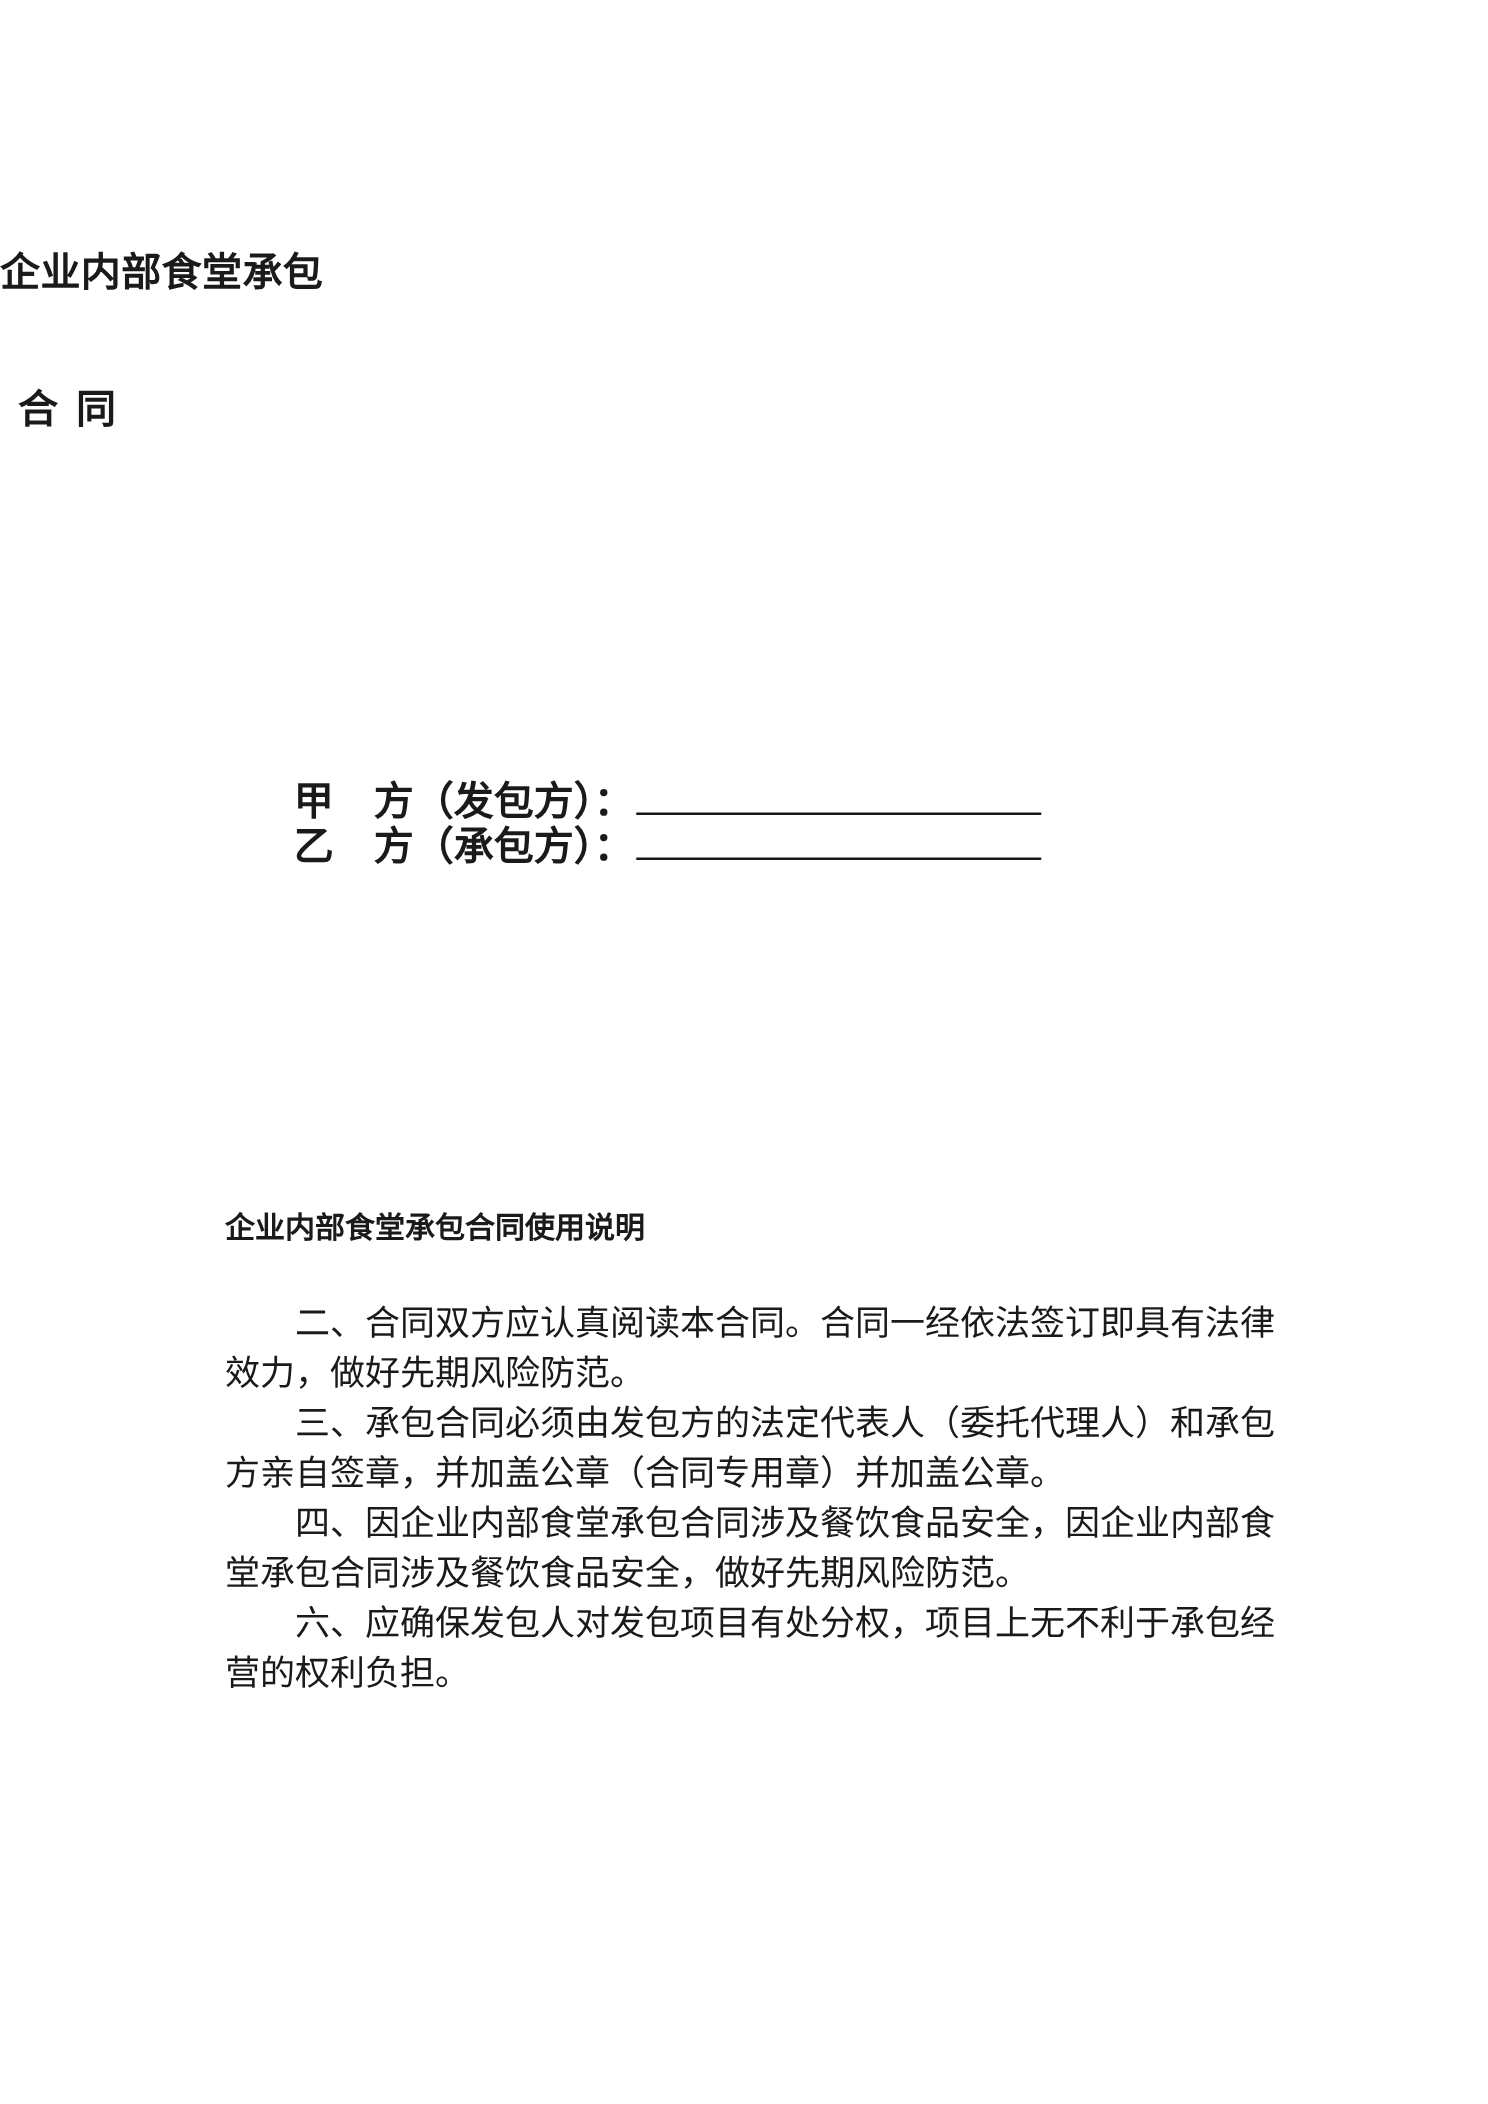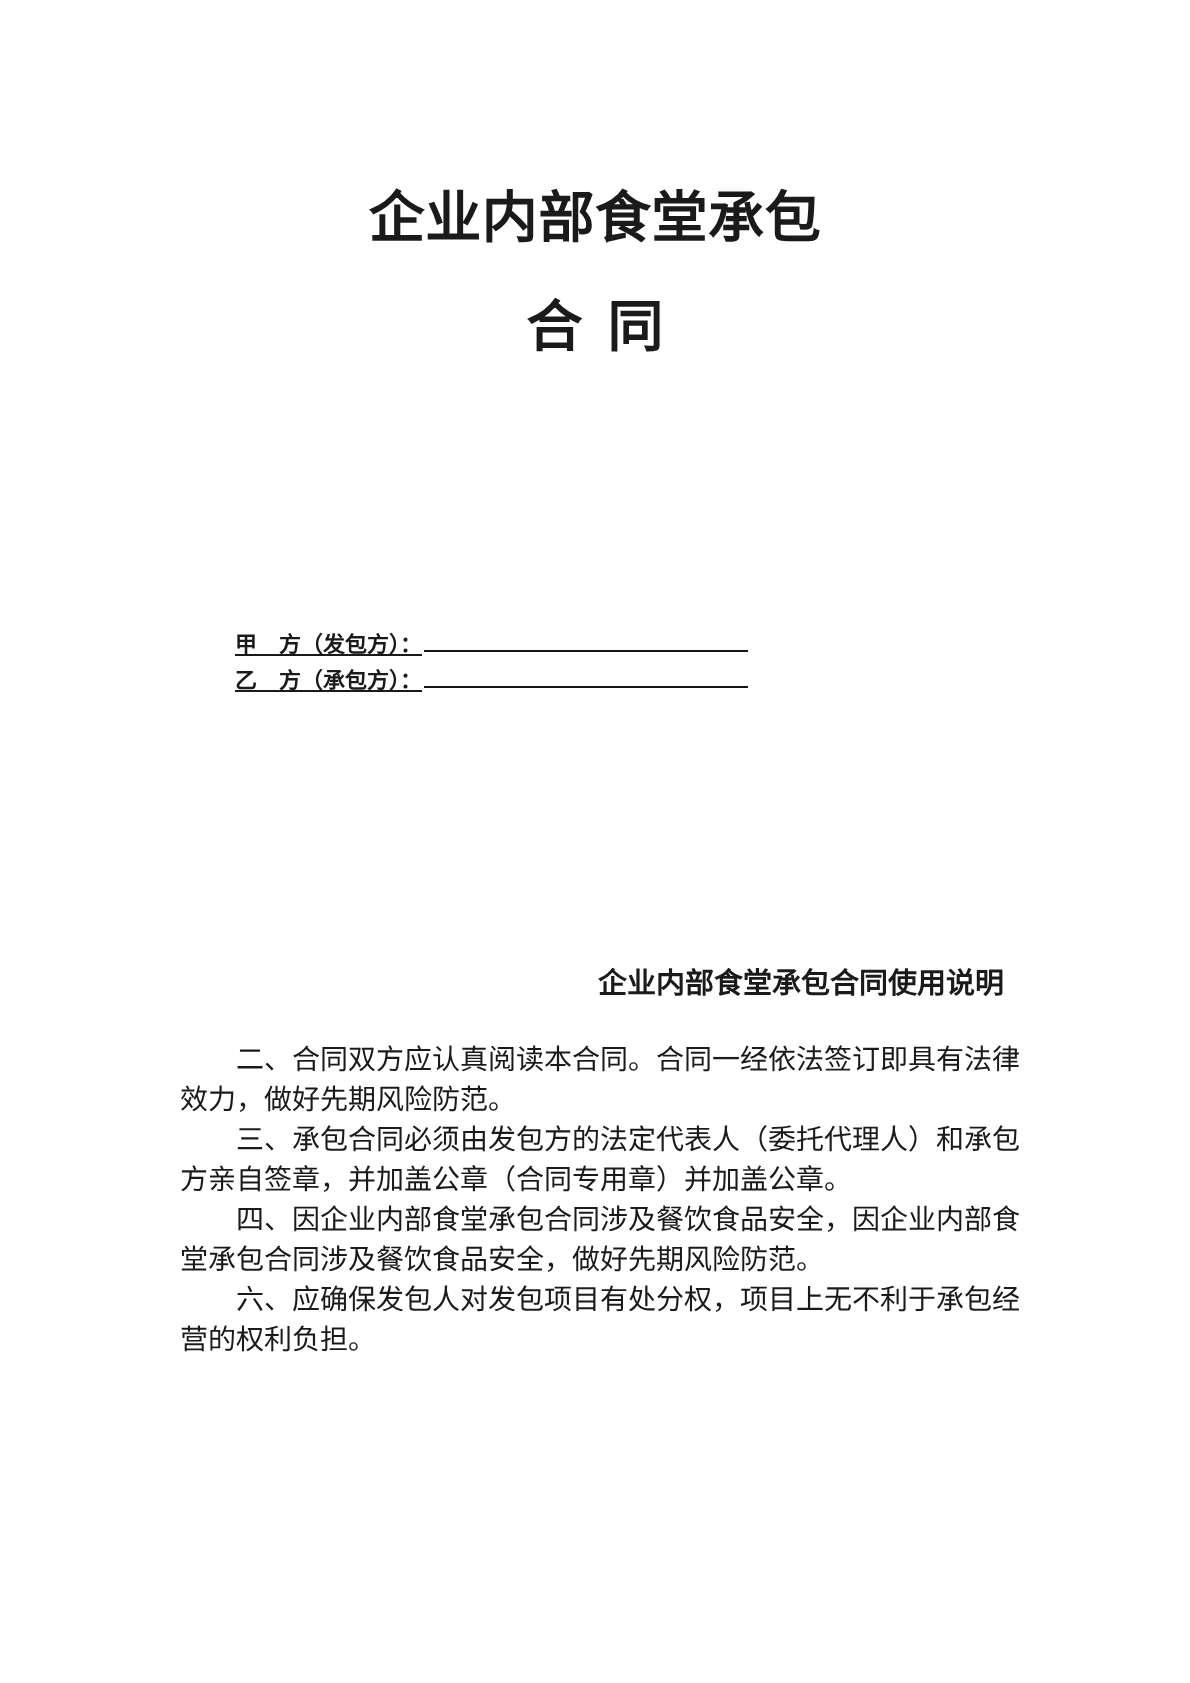--- a/index.html
+++ b/index.html
@@ -12,62 +12,60 @@
     font-family: "Liberation Serif", "DejaVu Serif", serif;
     overflow: hidden;
   }
 
   
   .title-block {
     position: absolute;
     top: 186px;
     left: 0;
     width: 100%;
-    text-align: center;
-    font-size: 56px;
+    font-size: 32px;
     font-weight: 700;
     line-height: 64px;
     letter-spacing: 0.01em;
     font-family: Liberation Serif, serif;
   }
   .title-line-2 {
     letter-spacing: 0.45em;
     text-indent: 0.45em;
     margin-top: 45px;
   }
 
   
   .party-row {
     position: absolute;
     left: 235px;
-    font-size: 22px;
+    font-size: 32px;
     font-weight: 700;
     line-height: 40px;
     white-space: nowrap;
-    text-decoration: underline;
   }
   .party-row.party-a { top: 620px; }
   .party-row.party-b { top: 656px; }
   .fill-line {
     display: inline-block;
     width: 324px;
     height: 30px;
     margin-left: 2px;
     border-bottom: 2px solid #161616;
     overflow: hidden;
   }
 
   
   .instructions-heading {
     position: absolute;
     top: 964px;
-    left: 164px;
+    left: 180px;
     width: 840px;
-    text-align: right;
-    font-size: 29px;
+    text-align: left;
+    font-size: 24px;
     font-weight: 700;
     line-height: 38px;
   }
   .instructions-body {
     position: absolute;
     top: 1040px;
     left: 180px;
     width: 840px;
     font-size: 28px;
     font-weight: 400;

